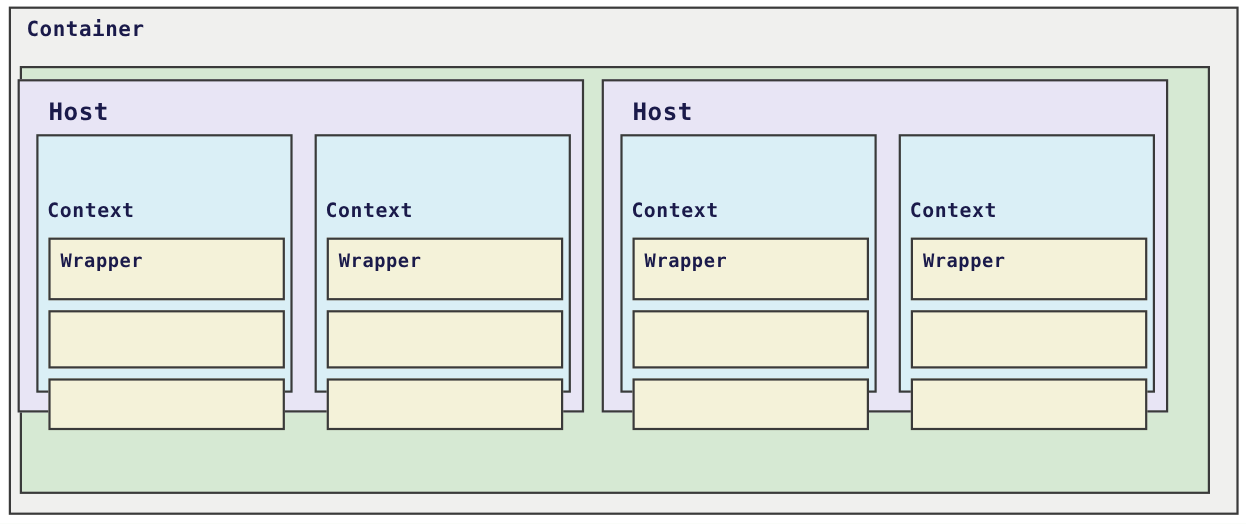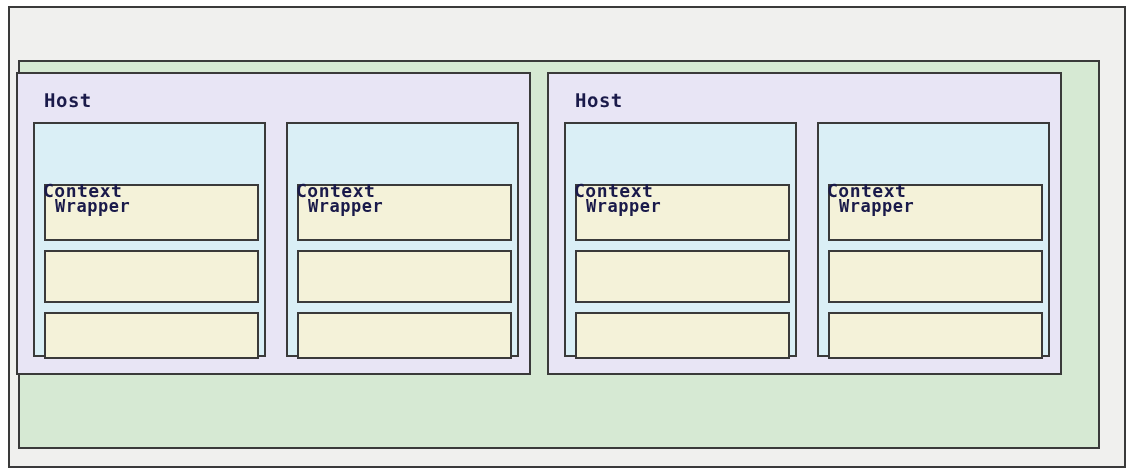--- a/index.html
+++ b/index.html
@@ -67,21 +67,21 @@
     top: 72px;
     width: 515px;
     height: 303px;
     background: #e8e5f5;
   }
   .host-box.host-left  { left: 16px; }
   .host-box.host-right { left: 547px; }
 
   .host-label {
     top: 90px;
-    font-size: 19px;
+    font-size: 22px;
   }
   .host-label.host-label-left  { left: 44px; }
   .host-label.host-label-right { left: 575px; }
 
   
   .context-box {
     top: 122px;
     width: 233px;
     height: 235px;
     background: #daeff6;
@@ -102,20 +102,21 @@
   .context-label.ctx-label-3 { left: 827px; }
 
   
   .wrapper-box {
     position: absolute;
     box-sizing: border-box;
     border: 2px solid #3a3a3a;
     background: #f4f2d9;
     width: 215px;
     left: 9px;
+    margin-top: 32px;
   }
   .wrapper-box.wrap-0 { top: 60px;  height: 57px; }
   .wrapper-box.wrap-1 { top: 126px; height: 53px; }
   .wrapper-box.wrap-2 { top: 188px; height: 47px; }
 
   .wrapper-label {
     position: absolute;
     left: 9px;
     top: 10px;
     font-weight: bold;
@@ -140,20 +141,21 @@
     line-height: 1.5;
     overflow: hidden;
   }
 </style>
 </head>
 <body>
 
 <div id="diagram-root">
 
   <div class="box container-box"></div>
+  <div class="box-label container-label">Container</div>
 
   <div class="box engine-box"></div>
   <div class="box-label engine-label">Engine</div>
 
   <div class="box host-box host-left"></div>
   <div class="box-label host-label host-label-left">Host</div>
 
   <div class="box host-box host-right"></div>
   <div class="box-label host-label host-label-right">Host</div>
 

